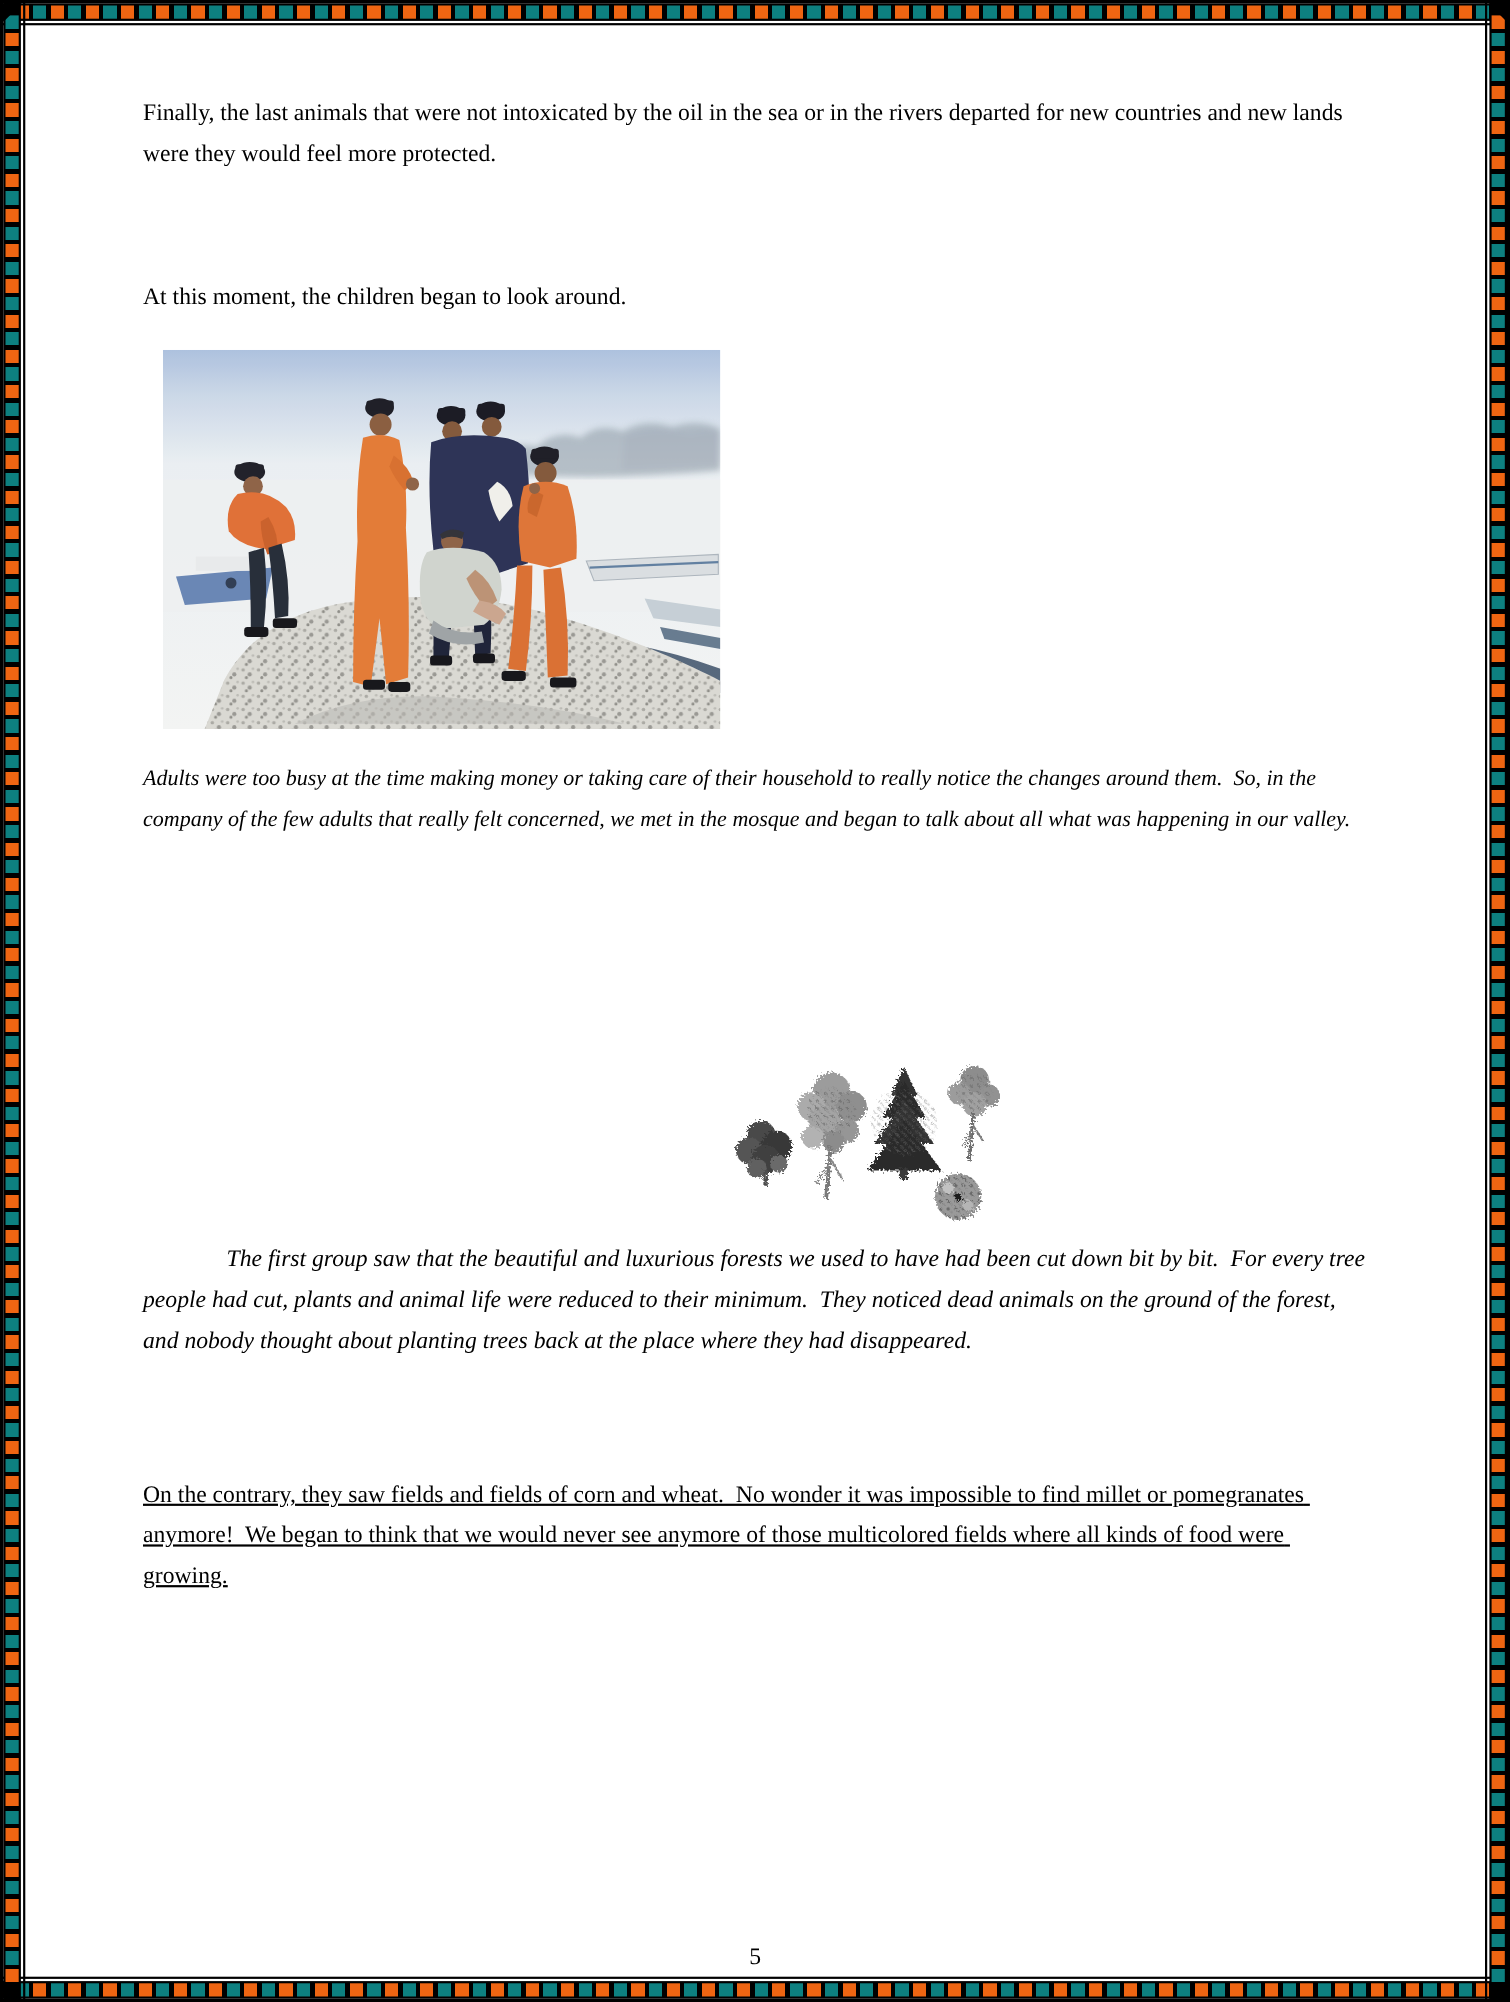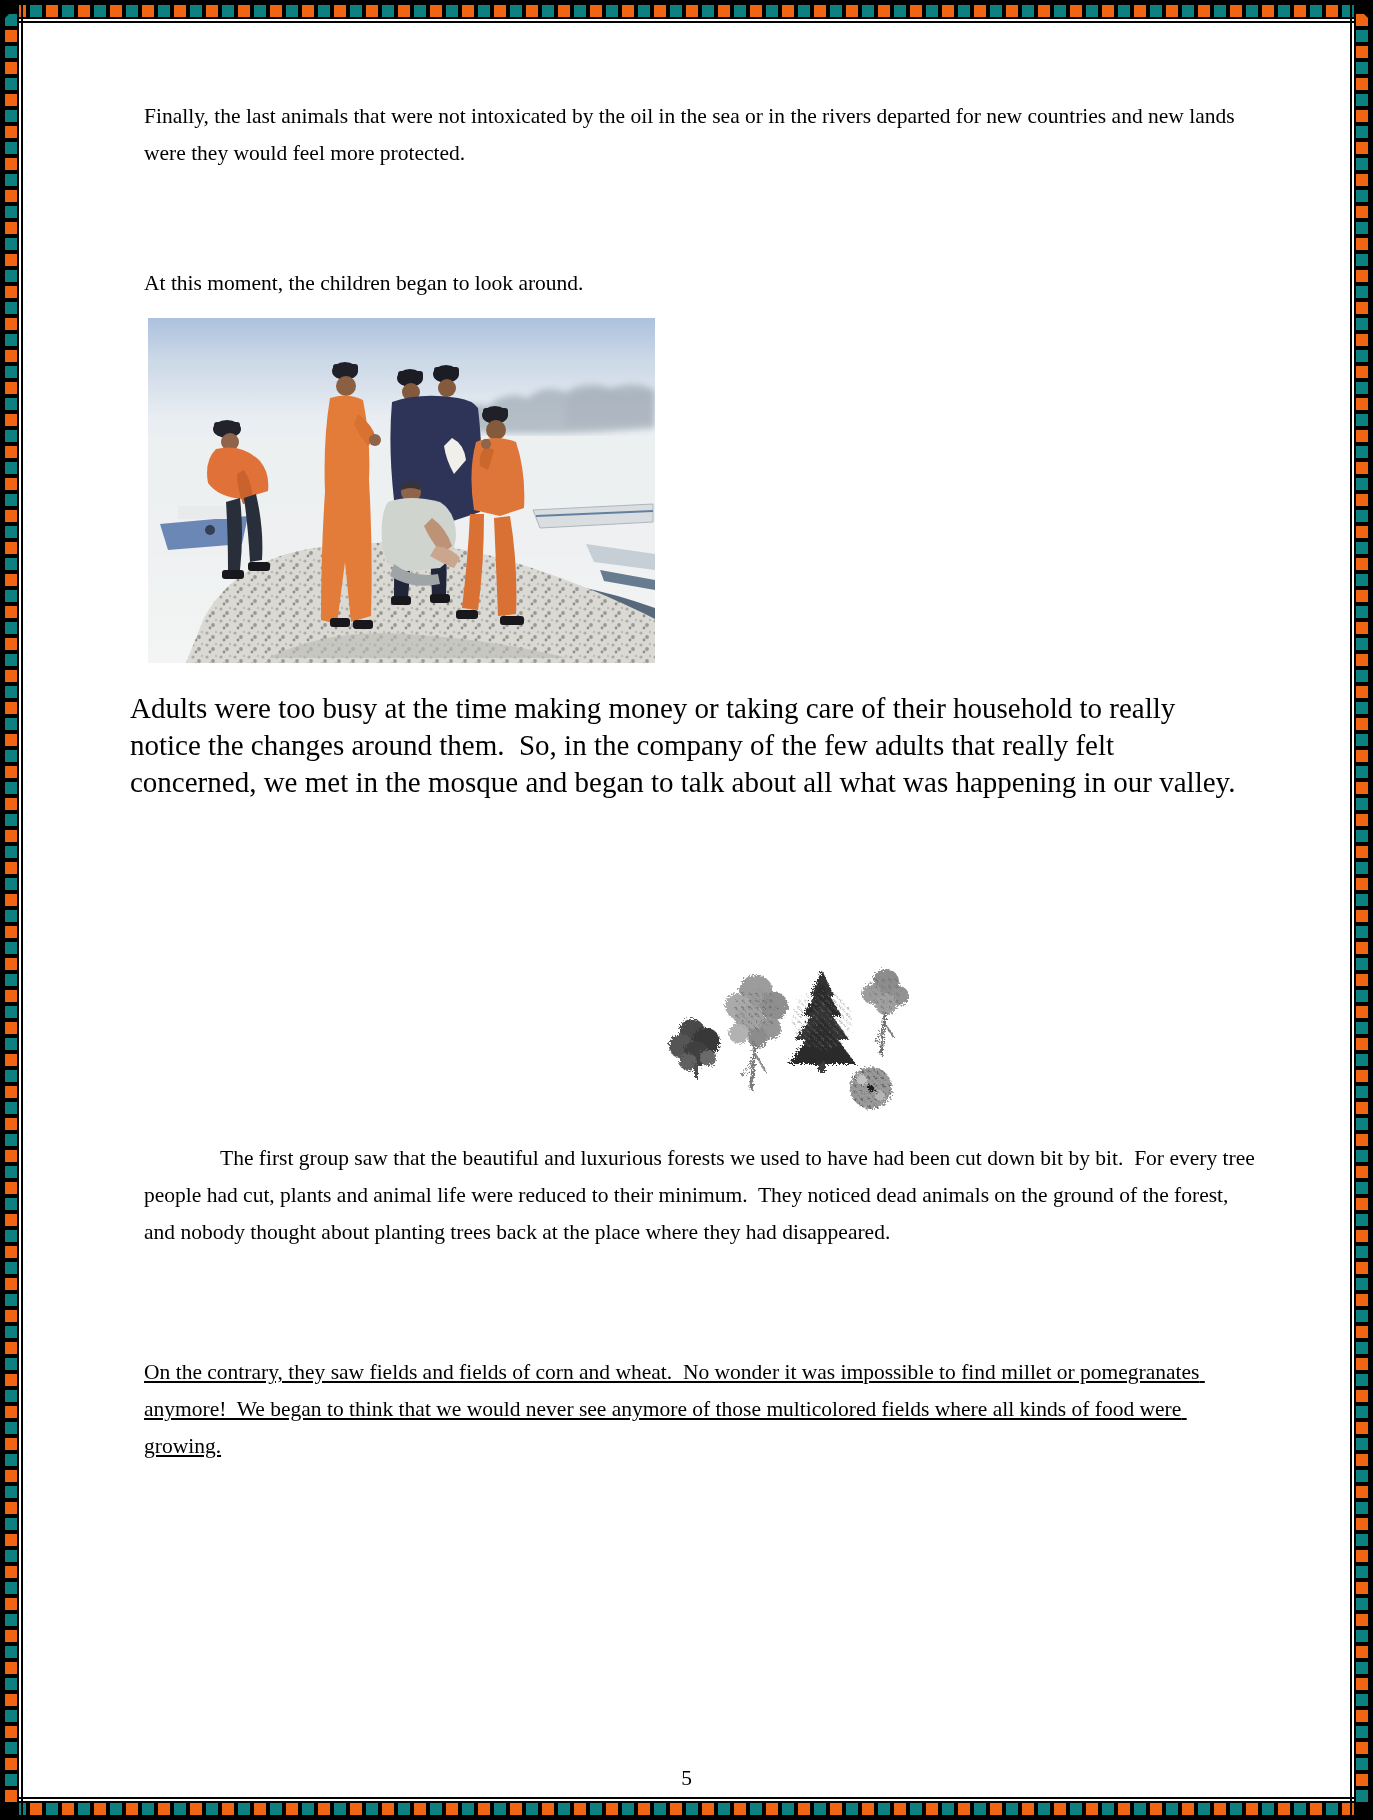--- a/index.html
+++ b/index.html
@@ -49,28 +49,28 @@
   .corner{position:absolute;width:17px;height:17px;background:#000;}
   .corner.tl{top:3px;left:3px;clip-path:polygon(0 0,100% 0,0 100%);}
   .corner.tr{top:3px;right:3px;clip-path:polygon(0 0,100% 0,100% 100%);}
   .corner.bl{bottom:3px;left:3px;clip-path:polygon(0 0,0 100%,100% 100%);}
   .corner.br{bottom:3px;right:3px;clip-path:polygon(100% 0,100% 100%,0 100%);}
 
   
   .para{
     position:absolute;left:130px;width:1114px;
     font-size:21.5px;line-height:37px;
-    white-space:pre-wrap;margin:14px;
+    white-space:pre-wrap;margin:0;
   }
   #para1{top:84px;}
   #para2{top:251px;}
   .blockA{position:absolute;left:130px;top:589px;width:1114px;}
-  .blockA p{font-size:29px;line-height:37px;white-space:pre-wrap;margin:0;}
+  .blockA p{font-size:20px;line-height:37px;white-space:pre-wrap;margin:0;font-style:italic;}
   .blockA .spacer{height:101px;}
-  #para5{top:1126px;text-indent:76px;}
+  #para5{top:1126px;text-indent:76px;font-style:italic;}
   #para6{top:1340px;text-decoration:underline;}
 
   
   .photo{
     position:absolute;left:148px;top:318px;width:507px;height:345px;
     overflow:hidden;
   }
   .photo svg{display:block;}
 
   

